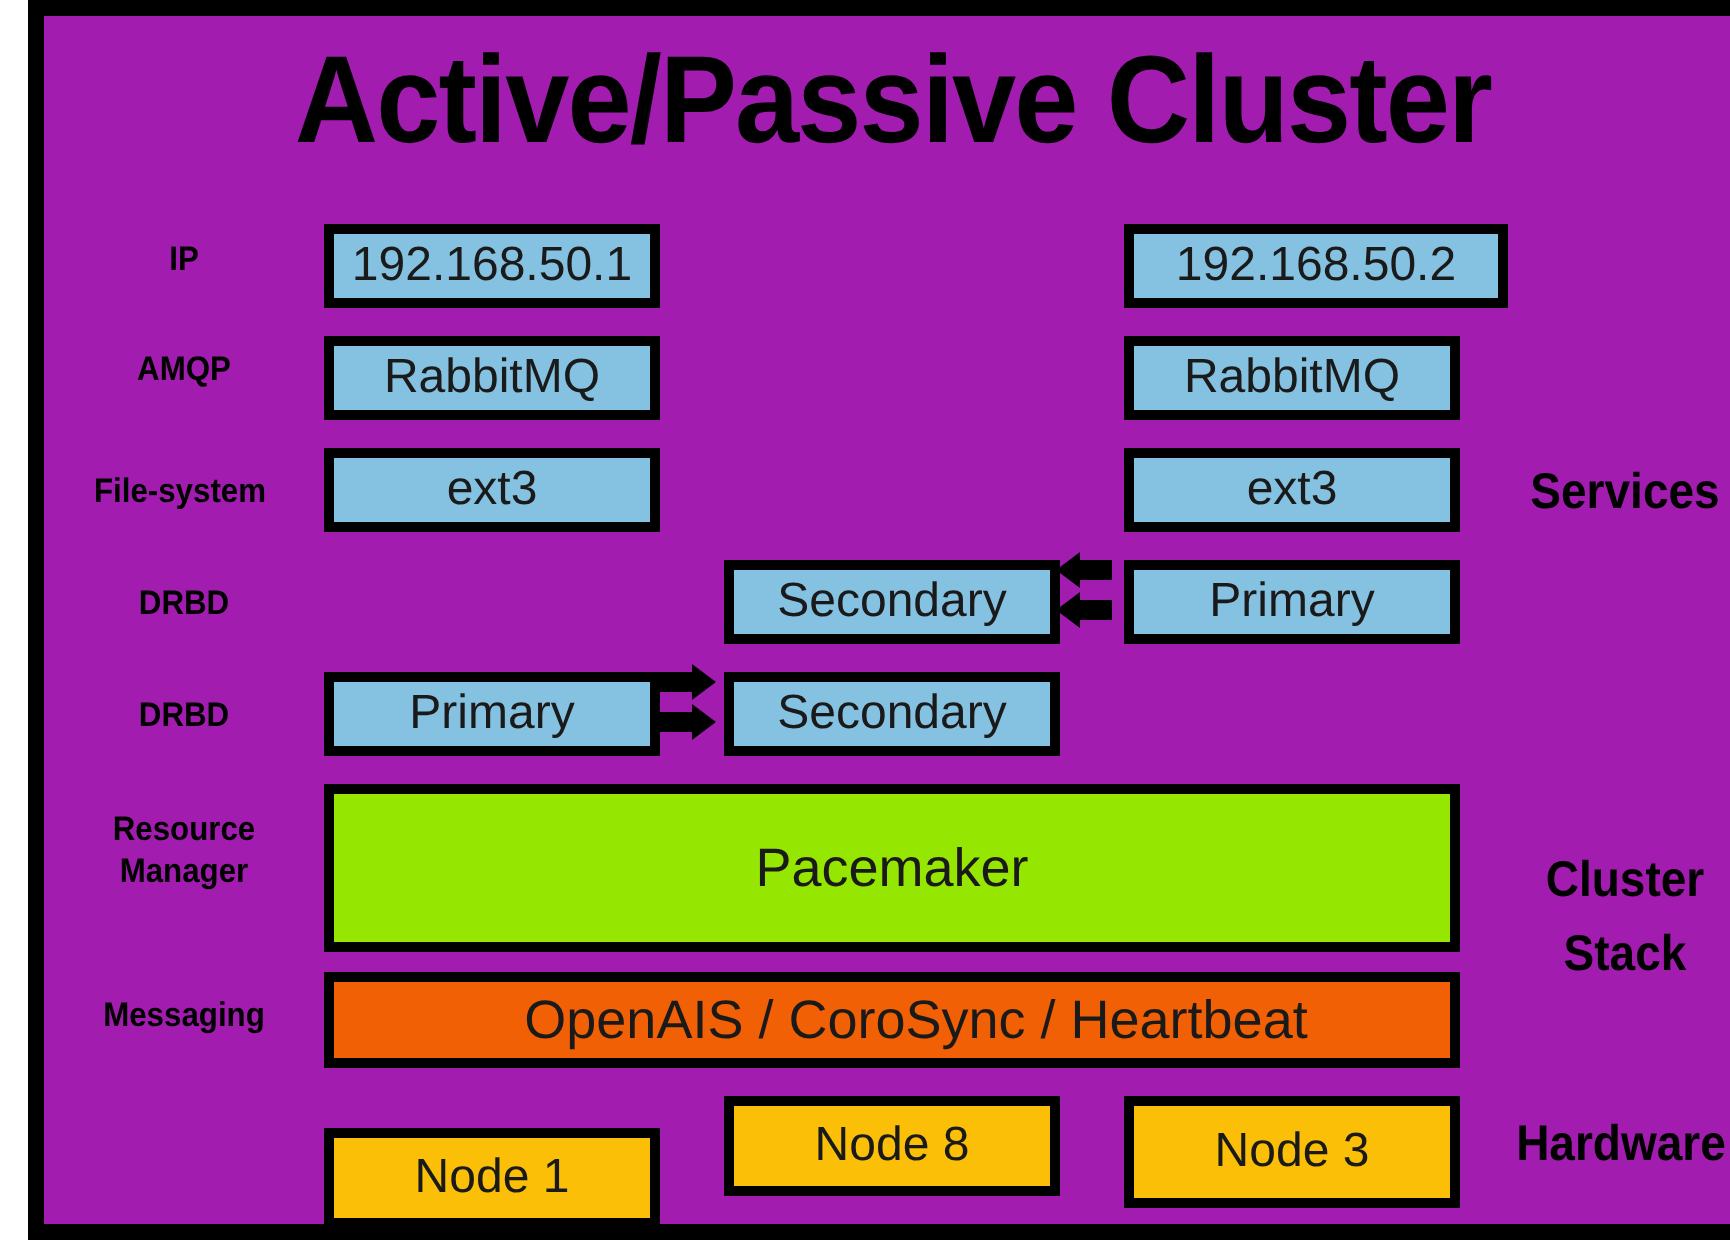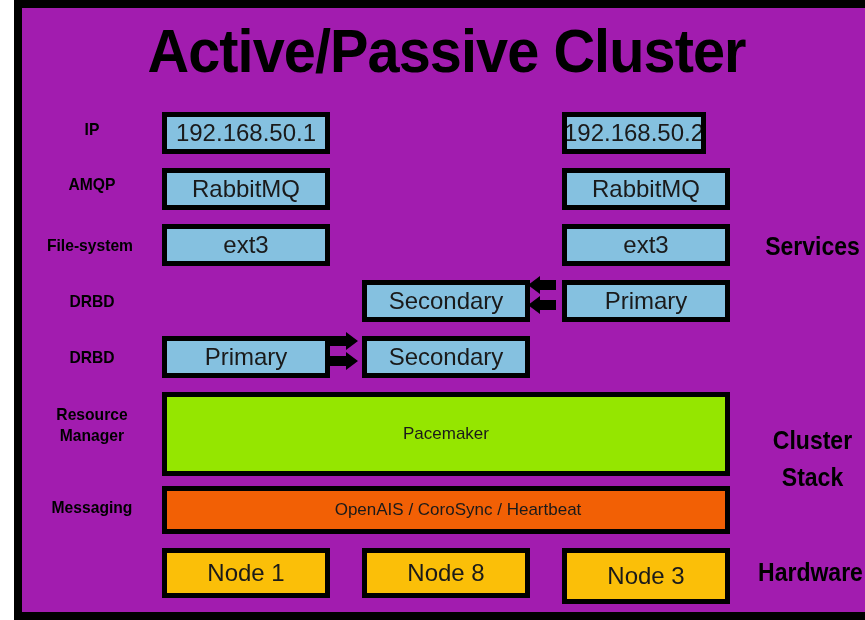--- a/index.html
+++ b/index.html
@@ -67,21 +67,21 @@
     font-family: "Liberation Sans", sans-serif;
     font-size: 24px;
     color: #1a1a1a;
     white-space: nowrap;
     overflow: hidden;
   }
   .box.blue   { background: #85C1E0; }
   .box.green  { background: #95E600; }
   .box.orange { background: #F26005; padding-left: 24px; }
   .box.amber  { background: #FBBF08; }
-  .box.wide   { font-size: 17px; }
+  .box.wide   { font-size: 27px; }
   
   .arrow {
     position: absolute;
     width: 34px;
     height: 44px;
   }
   .arrow svg { display: block; }
 </style>
 </head>
 <body>
@@ -98,21 +98,21 @@
   <div class="side-label left" style="left:8px; top:397px; width:124px;">Resource</div>
   <div class="side-label left" style="left:8px; top:418px; width:124px;">Manager</div>
   <div class="side-label left" style="left:4px; top:490px; width:132px;">Messaging</div>
 
   <div class="side-label right" style="left:716px; top:224px; width:149px;">Services</div>
   <div class="side-label right" style="left:716px; top:418px; width:149px;">Cluster</div>
   <div class="side-label right" style="left:716px; top:455px; width:149px;">Stack</div>
   <div class="side-label right" style="left:712px; top:550px; width:153px;">Hardware</div>
 
   <div class="box blue" style="left:140px; top:104px; width:168px; height:42px;">192.168.50.1</div>
-  <div class="box blue" style="left:540px; top:104px; width:144px; height:42px;">192.168.50.2</div>
+  <div class="box blue" style="left:540px; top:104px; width:192px; height:42px;">192.168.50.2</div>
 
   <div class="box blue" style="left:140px; top:160px; width:168px; height:42px;">RabbitMQ</div>
   <div class="box blue" style="left:540px; top:160px; width:168px; height:42px;">RabbitMQ</div>
 
   <div class="box blue" style="left:140px; top:216px; width:168px; height:42px;">ext3</div>
   <div class="box blue" style="left:540px; top:216px; width:168px; height:42px;">ext3</div>
 
   <div class="box blue" style="left:340px; top:272px; width:168px; height:42px;">Secondary</div>
   <div class="box blue" style="left:540px; top:272px; width:168px; height:42px;">Primary</div>
   <div class="arrow" style="left:504px; top:268px;">
@@ -128,17 +128,17 @@
     <svg width="34" height="44" viewBox="0 0 34 44" xmlns="http://www.w3.org/2000/svg">
       <path d="M4 4 L20 4 L20 0 L32 9 L20 18 L20 14 L4 14 Z" fill="#000000"></path>
       <path d="M4 24 L20 24 L20 20 L32 29 L20 38 L20 34 L4 34 Z" fill="#000000"></path>
     </svg>
   </div>
 
   <div class="box green wide" style="left:140px; top:384px; width:568px; height:84px;">Pacemaker</div>
 
   <div class="box orange wide" style="left:140px; top:478px; width:568px; height:48px;">OpenAIS / CoroSync / Heartbeat</div>
 
-  <div class="box amber" style="left:140px; top:540px; width:168px; height:50px;">Node 1</div>
+  <div class="box amber" style="left:140px; top:556px; width:168px; height:50px;">Node 1</div>
   <div class="box amber" style="left:340px; top:540px; width:168px; height:50px;">Node 8</div>
   <div class="box amber" style="left:540px; top:540px; width:168px; height:56px;">Node 3</div>
 
 </div>
 
 </body></html>

